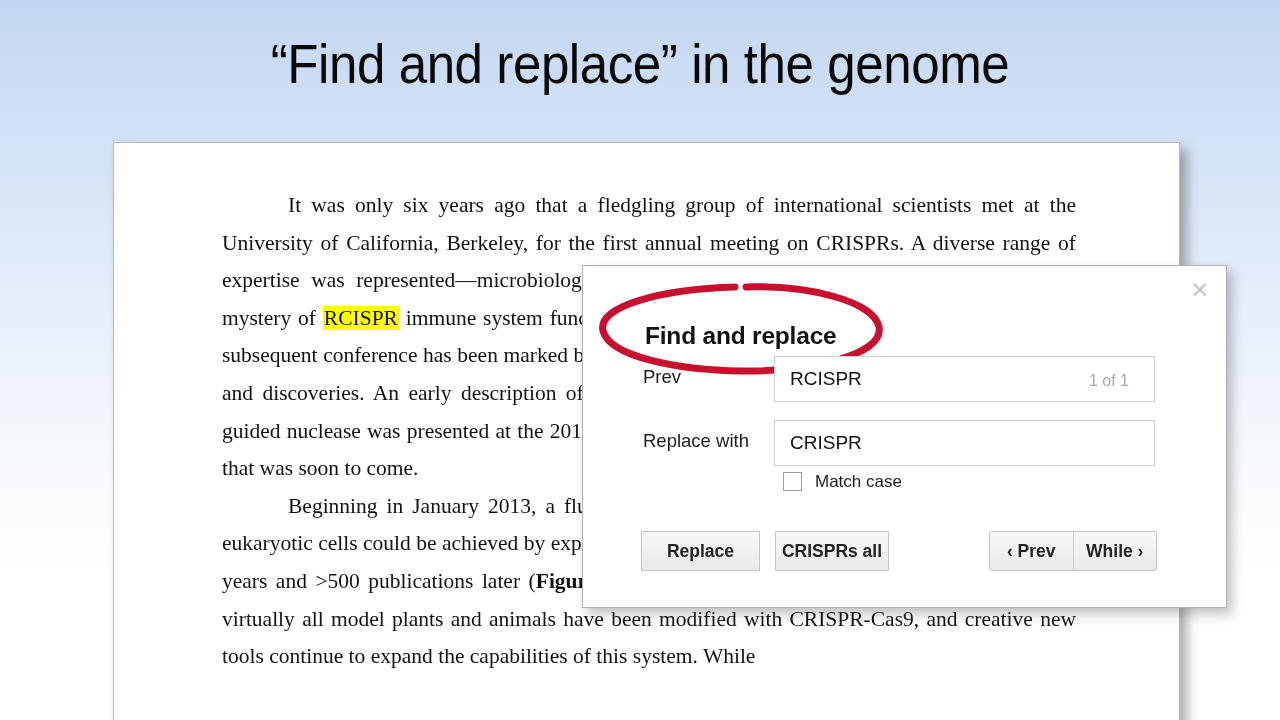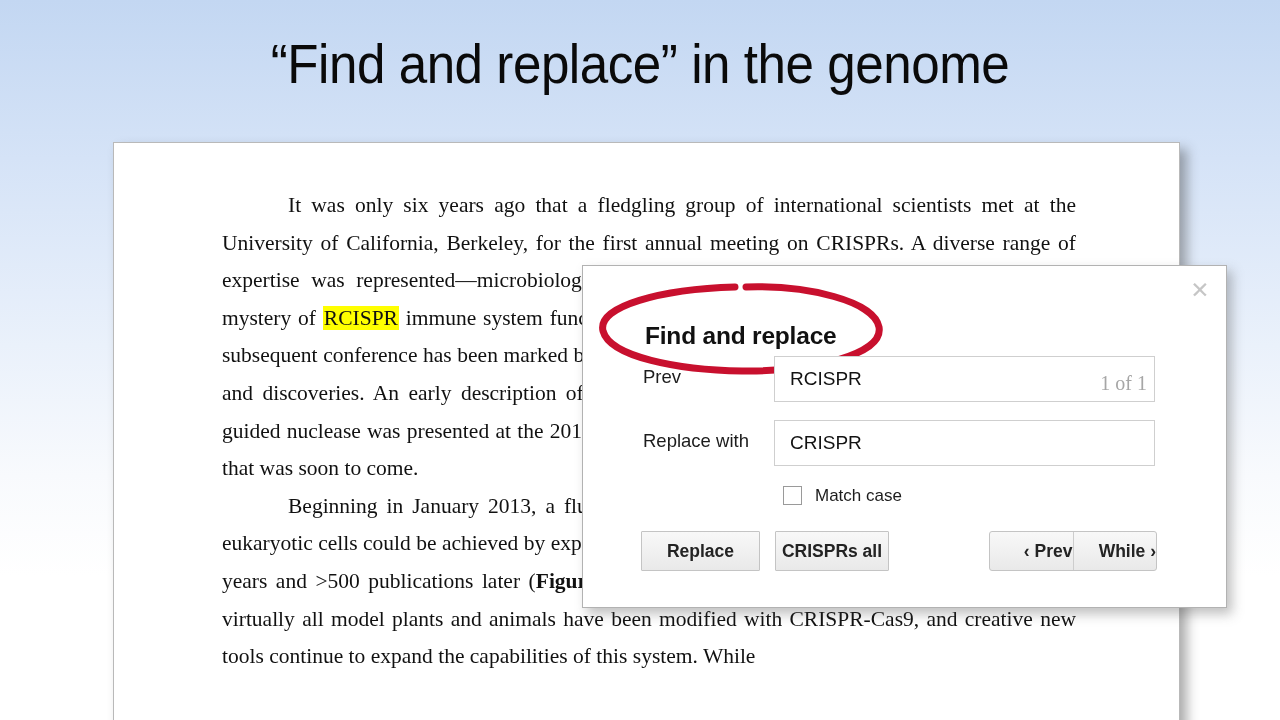--- a/index.html
+++ b/index.html
@@ -157,32 +157,31 @@
   }
   .field-value {
     position: absolute;
     left: 15px;
     top: 11px;
     font-size: 19px;
     color: #121212;
   }
   .field-counter {
     position: absolute;
-    right: 7px;
+    right: 25px;
     top: 15px;
-    font-size: 20px;
+    font-size: 16px;
     color: #a6a6a6;
-    font-family: Liberation Serif, serif;
   }
 
   
   #match-case-row {
     position: absolute;
     left: 0;
-    top: 220px;
+    top: 206px;
     width: 100%;
     height: 26px;
   }
   #match-case-box {
     position: absolute;
     left: 200px;
     top: 0px;
     width: 19px;
     height: 19px;
     border: 1.6px solid #9a9a9a;
@@ -236,21 +235,21 @@
     background: linear-gradient(to bottom, #f8f8f8 0%, #f1f1f1 48%, #e9e9e9 100%);
     box-sizing: border-box;
     display: flex;
   }
   .nav-btn {
     flex: 1 1 50%;
     font-size: 17.5px;
     font-weight: bold;
     color: #232323;
     line-height: 38px;
-    text-align: right;
+    text-align: center;
     cursor: pointer;
     font-family: "Liberation Sans", sans-serif;
   }
   #btn-next { border-left: 1px solid #cdcdcd; }
 </style>
 </head>
 <body>
 
 <div id="slide">
 

